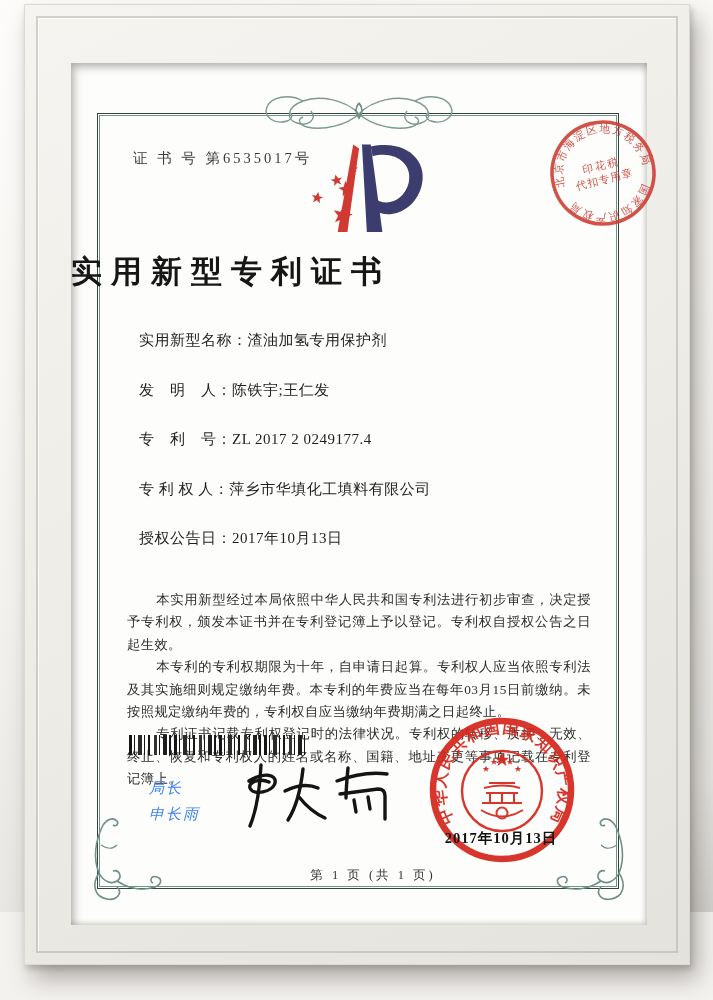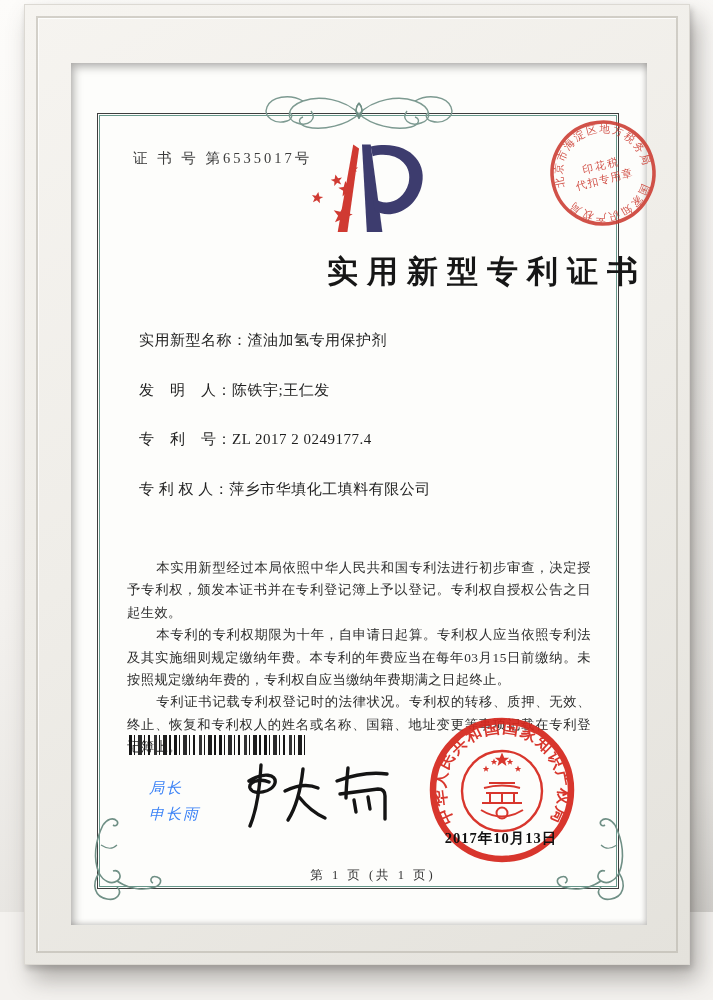--- a/index.html
+++ b/index.html
@@ -28,29 +28,29 @@
   .deco { position:absolute; pointer-events:none; }
   .deco.lace { left:188px; top:28px; width:200px; height:46px; }
   .deco.fl-bl { left:2px; top:752px; width:100px; height:100px; }
   .deco.fl-br { left:474px; top:752px; width:100px; height:100px; transform:scaleX(-1); }
 
   .cert-number { position:absolute; left:62px; top:86px; font-size:14.5px; color:#3c3c3c;
     letter-spacing:3px; }
 
   .logo { position:absolute; left:222px; top:74px; width:136px; height:118px; }
 
-  .title { position:absolute; left:0; top:188px; width:100%; text-align:right;
+  .title { position:absolute; left:0; top:188px; width:100%; text-align:left;
     font-size:31px; font-weight:700; color:#161616; letter-spacing:9px; }
 
   .fields { position:absolute; left:68px; top:268px; display:flex; flex-direction:column; gap:30.5px; }
   .field-row { font-size:15px; color:#1f1f1f; letter-spacing:.5px; white-space:nowrap; }
   .field-label { display:inline-block; }
   .field-value { display:inline-block; }
 
-  .body-text { position:absolute; left:56px; top:494px; width:464px; }
+  .body-text { position:absolute; left:56px; top:526px; width:464px; }
   .body-text p { font-size:13.3px; line-height:22.4px; color:#2d2d2d; text-align:justify;
     text-indent:2.2em; letter-spacing:.4px; }
 
   .barcode { position:absolute; left:58px; top:672px; width:176px; height:20px;
     background:
       linear-gradient(90deg,
         #151515 0 3px, transparent 3px 5px,
         #151515 5px 6px, transparent 6px 9px,
         #2a2a2a 9px 13px, transparent 13px 15px,
         #151515 15px 16px, transparent 16px 19px,
@@ -137,20 +137,23 @@
           <span class="field-label">实用新型名称：</span><span class="field-value">渣油加氢专用保护剂</span>
         </div>
         <div class="field-row">
           <span class="field-label">发　明　人：</span><span class="field-value">陈铁宇;王仁发</span>
         </div>
         <div class="field-row">
           <span class="field-label">专　利　号：</span><span class="field-value">ZL 2017 2 0249177.4</span>
         </div>
         <div class="field-row">
           <span class="field-label">专 利 权 人：</span><span class="field-value">萍乡市华填化工填料有限公司</span>
+        </div>
+        <div class="field-row">
+          <span class="field-label">授权公告日：</span><span class="field-value">2017年10月13日</span>
         </div>
       </div>
 
       <div class="body-text">
         <p>本实用新型经过本局依照中华人民共和国专利法进行初步审查，决定授予专利权，颁发本证书并在专利登记簿上予以登记。专利权自授权公告之日起生效。</p>
         <p>本专利的专利权期限为十年，自申请日起算。专利权人应当依照专利法及其实施细则规定缴纳年费。本专利的年费应当在每年03月15日前缴纳。未按照规定缴纳年费的，专利权自应当缴纳年费期满之日起终止。</p>
         <p>专利证书记载专利权登记时的法律状况。专利权的转移、质押、无效、终止、恢复和专利权人的姓名或名称、国籍、地址变更等事项记载在专利登记簿上。</p>
       </div>
 
       <div class="barcode"></div>

